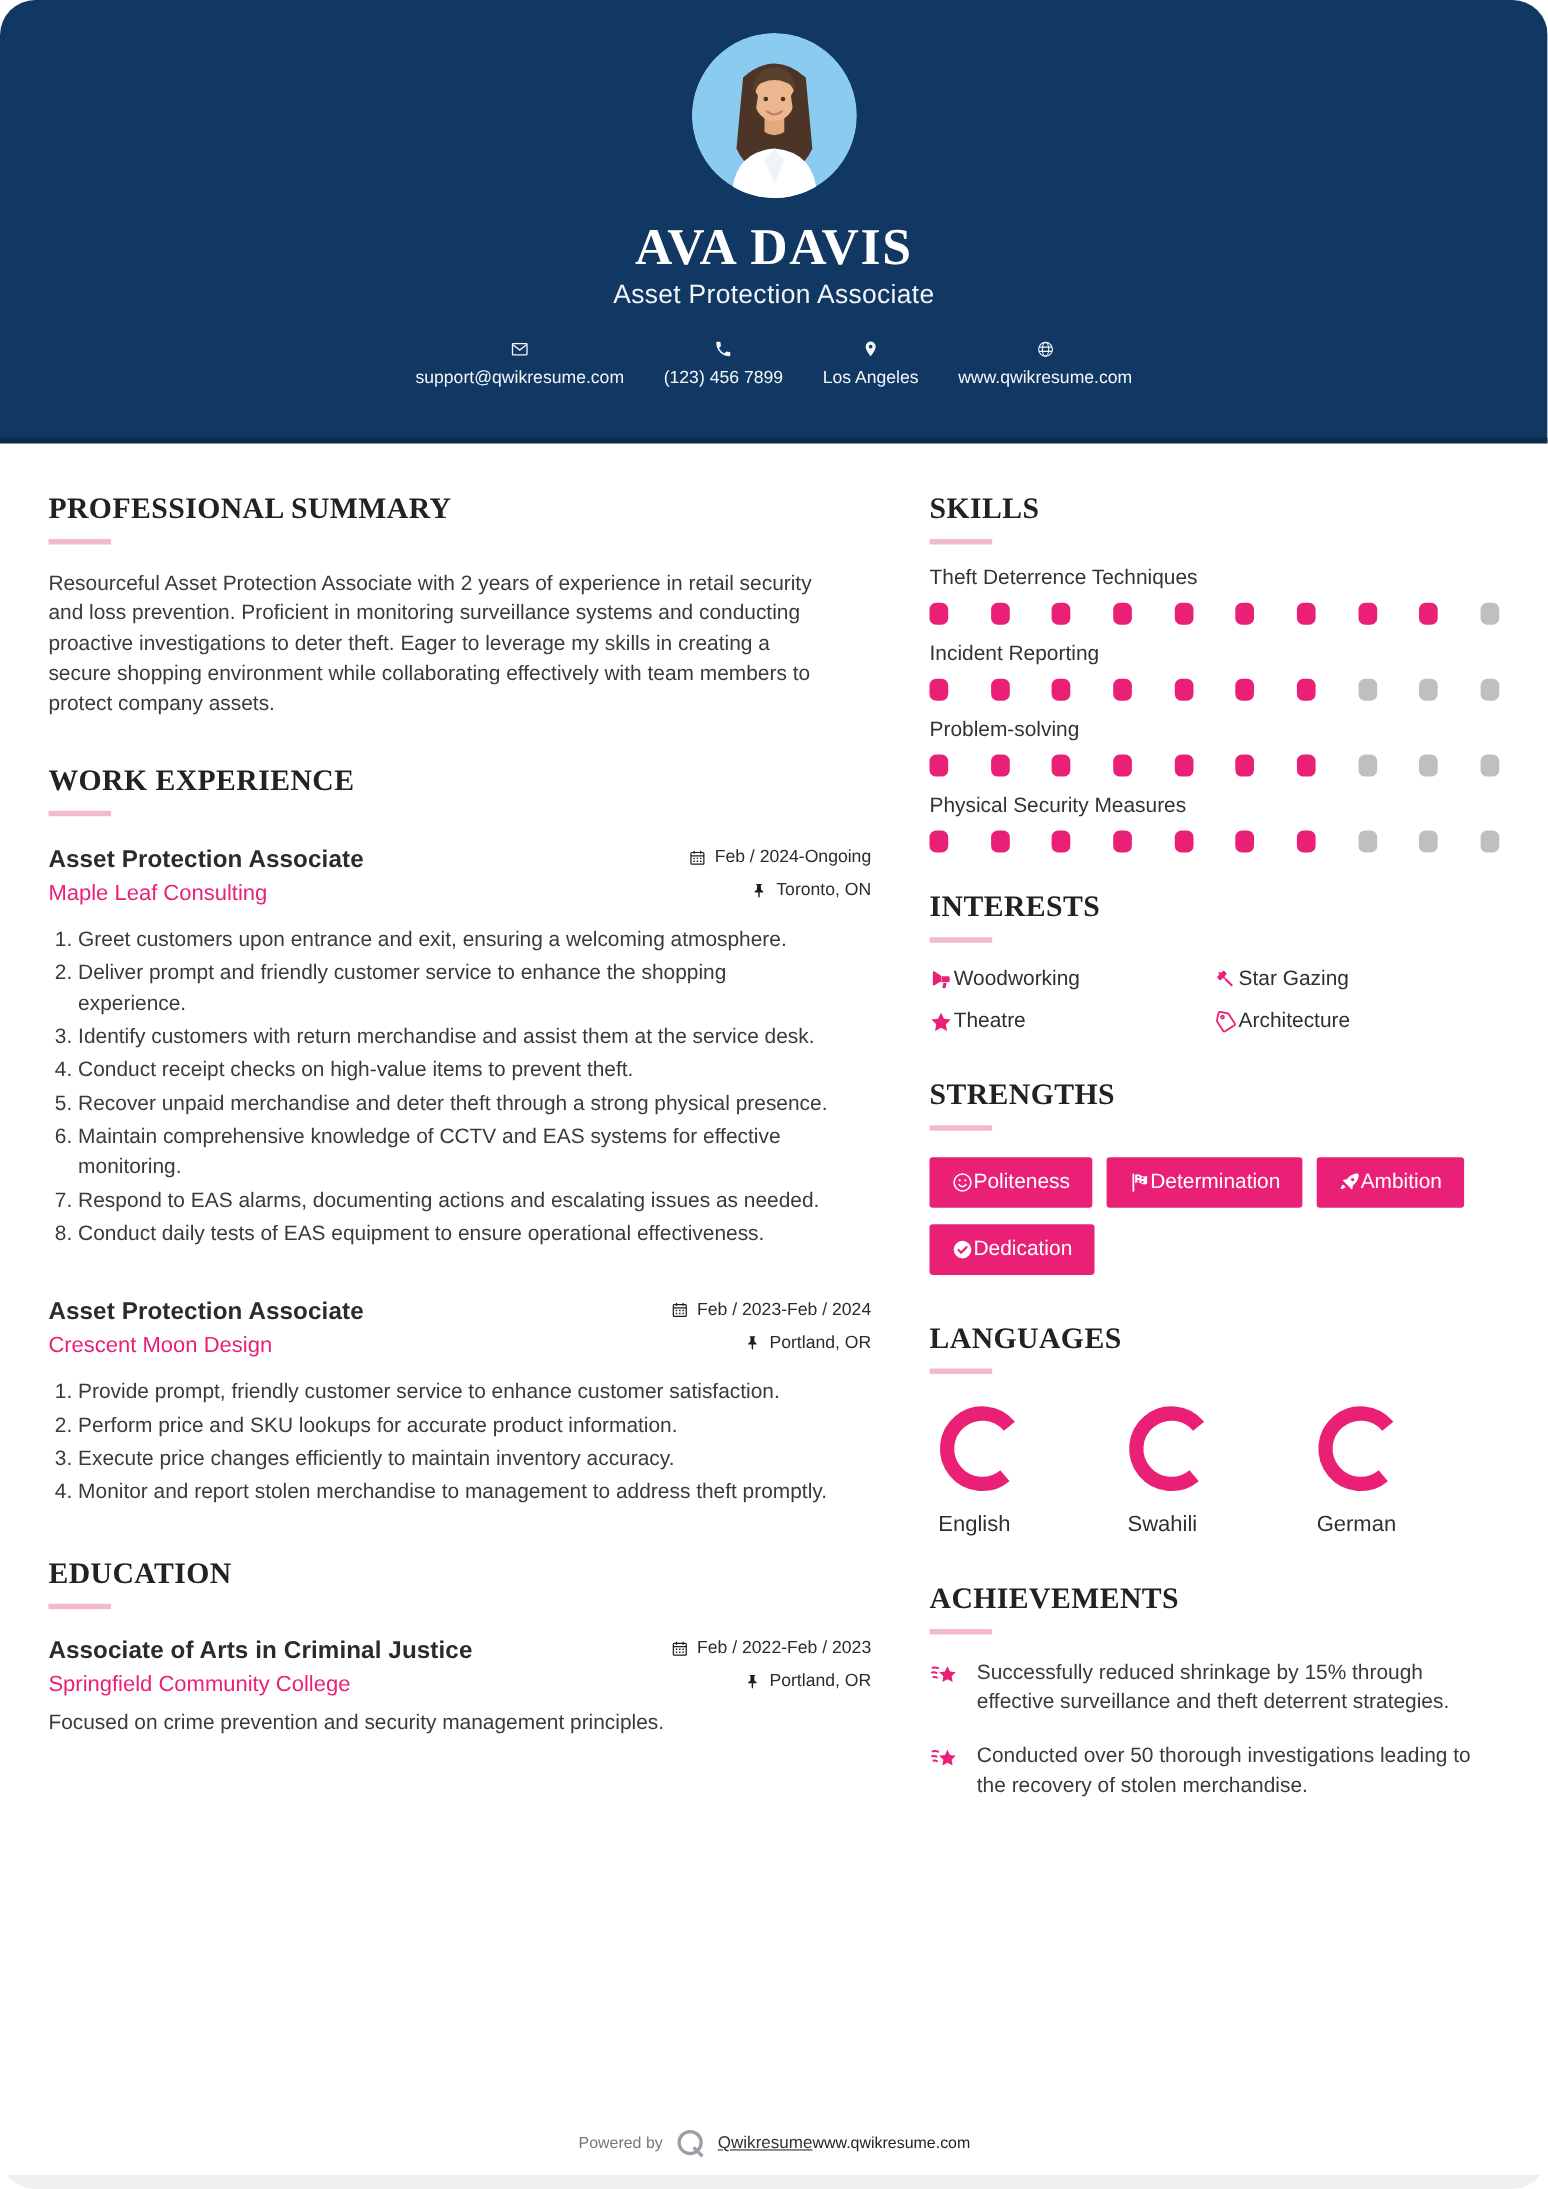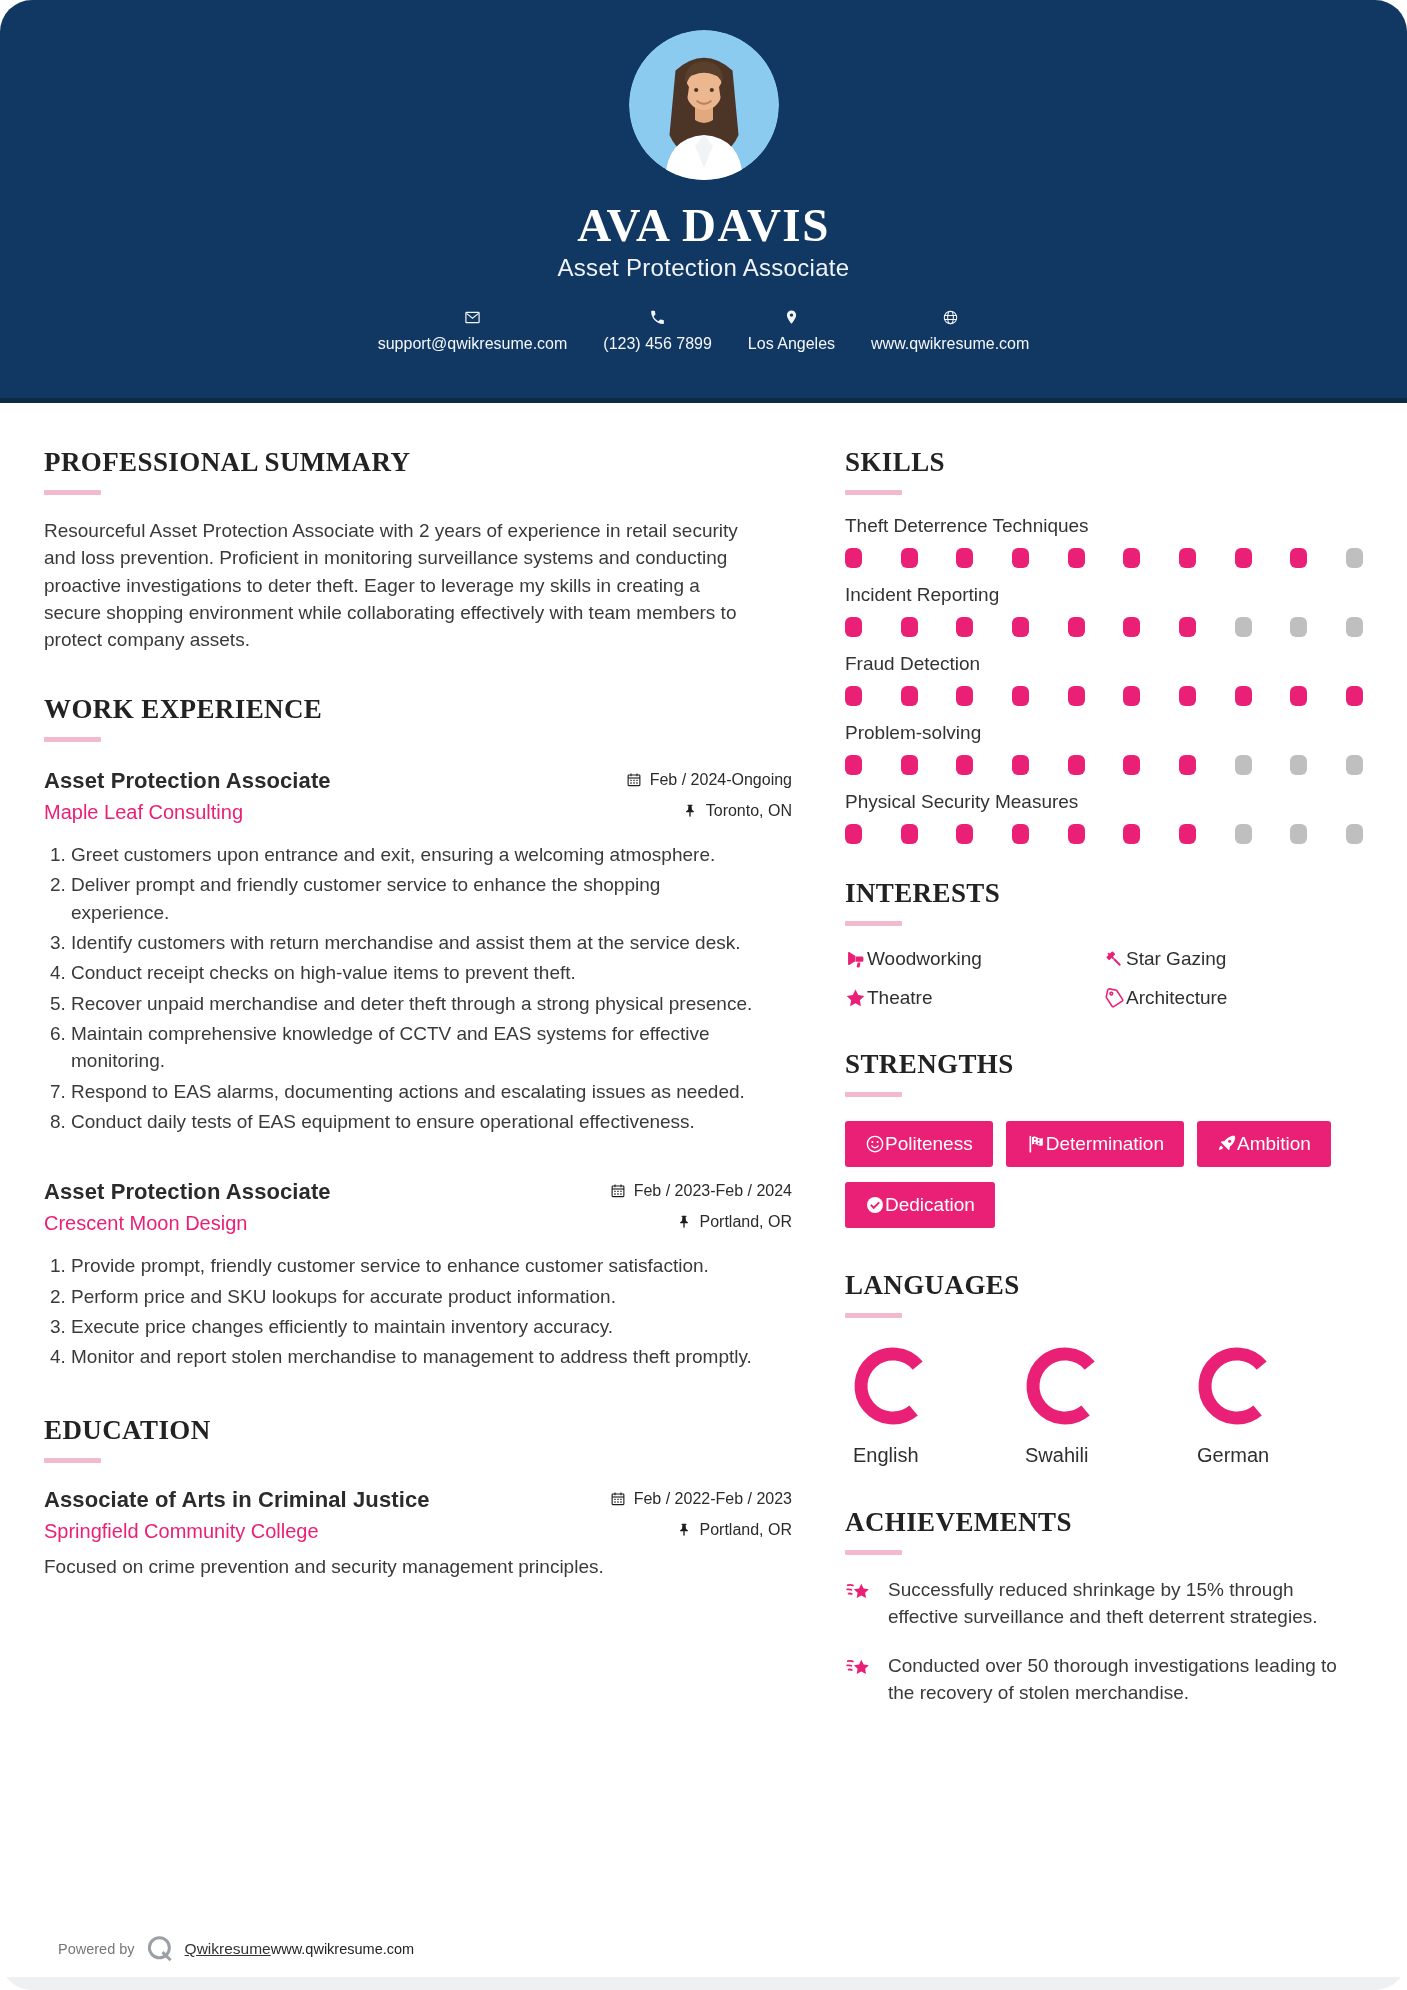--- a/index.html
+++ b/index.html
@@ -91,21 +91,21 @@
   .lang svg.arc{display:block;margin-left:6px;}
   .lang-name{margin-top:16px;margin-left:8px;font-size:20px;color:#2f2f2f;}
   section.ach{margin-top:40px;}
   .ach-item{display:flex;gap:16px;margin-top:22px;}
   .aicon{display:inline-flex;width:27px;height:27px;color:var(--accent);flex:0 0 auto;margin-top:2px;}
   .aicon svg{width:100%;height:100%;}
   .ach-text{margin:0;font-size:19px;line-height:1.42;color:var(--text-body);}
   
   .footer{
     position:absolute;left:0;right:0;top:1934px;
-    display:flex;justify-content:flex-start;align-items:center;
+    display:flex;justify-content:center;align-items:center;
     padding:0 57px 0 58px;
   }
   .powered{display:flex;align-items:center;gap:10px;}
   .powered-label{font-size:14.5px;color:#777777;}
   .qlogo{display:inline-flex;width:30px;height:30px;}
   .qlogo svg{width:100%;height:100%;}
   .brand-link{font-size:15.5px;color:#333333;text-decoration:underline;}
   .site{font-size:14.5px;color:#222222;}
   .bottom-strip{position:absolute;left:0;right:0;bottom:0;height:13px;background:#eef0f2;}
 </style>
@@ -332,35 +332,20 @@
                 <span class="dot"></span>
                 <span class="dot"></span>
                 <span class="dot"></span>
                 <span class="dot"></span>
                 <span class="dot off"></span>
                 <span class="dot off"></span>
                 <span class="dot off"></span>
               </div>
   </div>
             <div class="skill">
-    <div class="skill-name">Fraud Detection</div>
-    <div class="dots">
-                <span class="dot"></span>
-                <span class="dot"></span>
-                <span class="dot"></span>
-                <span class="dot"></span>
-                <span class="dot"></span>
-                <span class="dot"></span>
-                <span class="dot"></span>
-                <span class="dot"></span>
-                <span class="dot"></span>
-                <span class="dot"></span>
-              </div>
-  </div>
-            <div class="skill">
     <div class="skill-name">Problem-solving</div>
     <div class="dots">
                 <span class="dot"></span>
                 <span class="dot"></span>
                 <span class="dot"></span>
                 <span class="dot"></span>
                 <span class="dot"></span>
                 <span class="dot"></span>
                 <span class="dot"></span>
                 <span class="dot off"></span>

